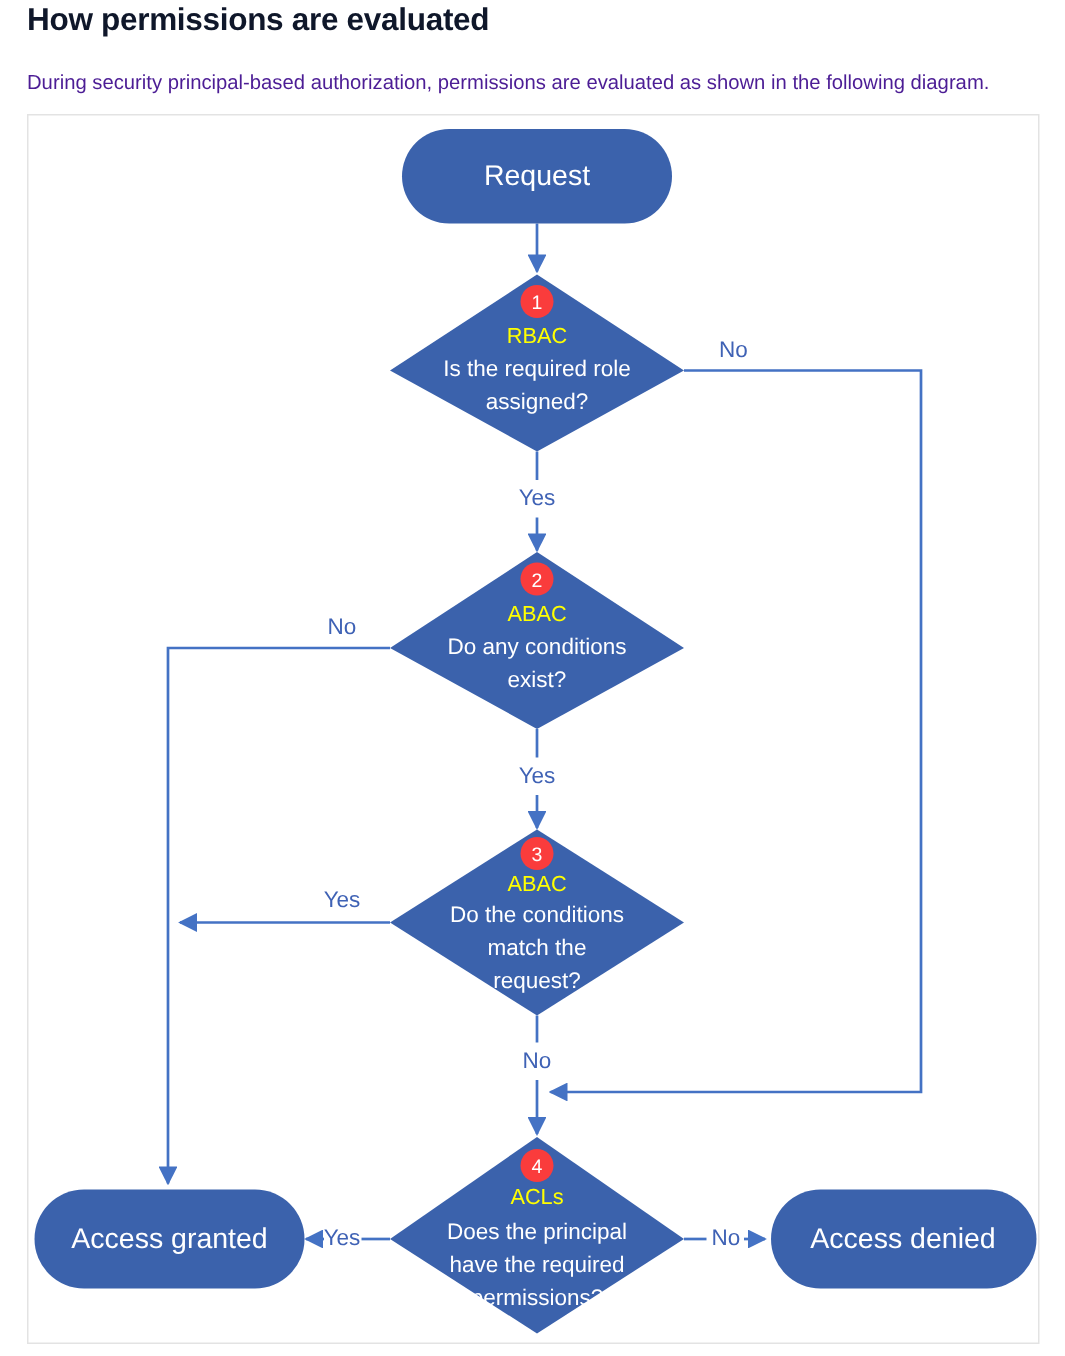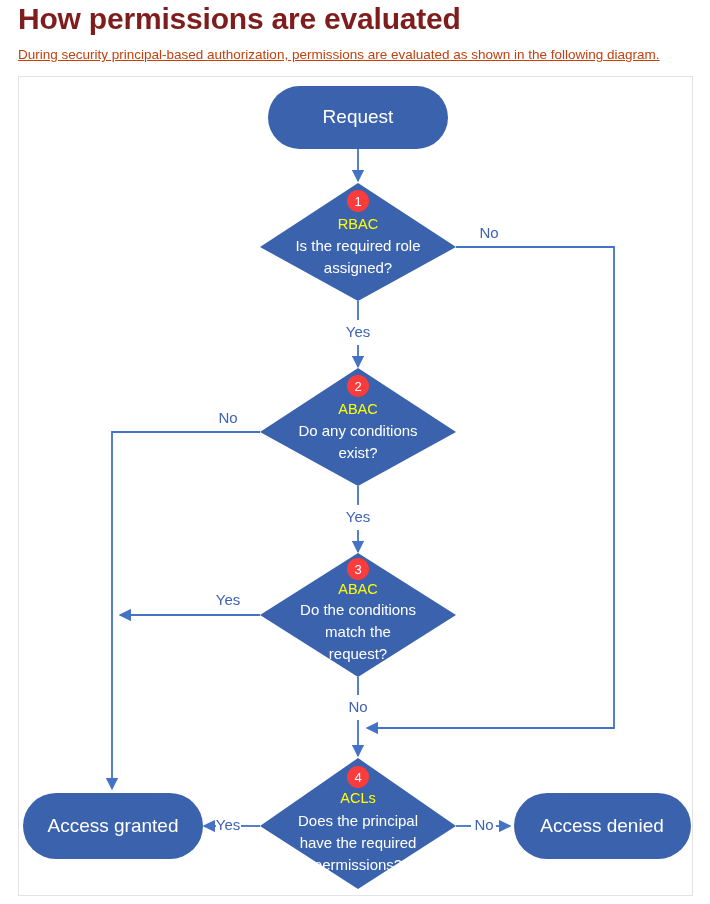--- a/index.html
+++ b/index.html
@@ -16,35 +16,34 @@
   }
   #page {
     position: relative;
     width: 710px;
     height: 904px;
   }
   .page-title {
     position: absolute;
     left: 18px;
     top: 2px;
-    font-size: 30px;
+    font-size: 21px;
     font-weight: 600;
     letter-spacing: -0.2px;
-    color: #7f1d1d;
+    color: #0f172a;
     white-space: nowrap;
     text-align: center;
   }
   .page-intro {
     position: absolute;
     left: 18px;
     top: 47px;
     font-size: 13.5px;
-    color: #c2410c;
+    color: #4c1d95;
     white-space: nowrap;
-    text-decoration: underline;
   }
   .diagram-frame {
     position: absolute;
     left: 18px;
     top: 76px;
     width: 675px;
     height: 820px;
     border: 1px solid #e3e3e3;
     background: #ffffff;
     box-sizing: border-box;

